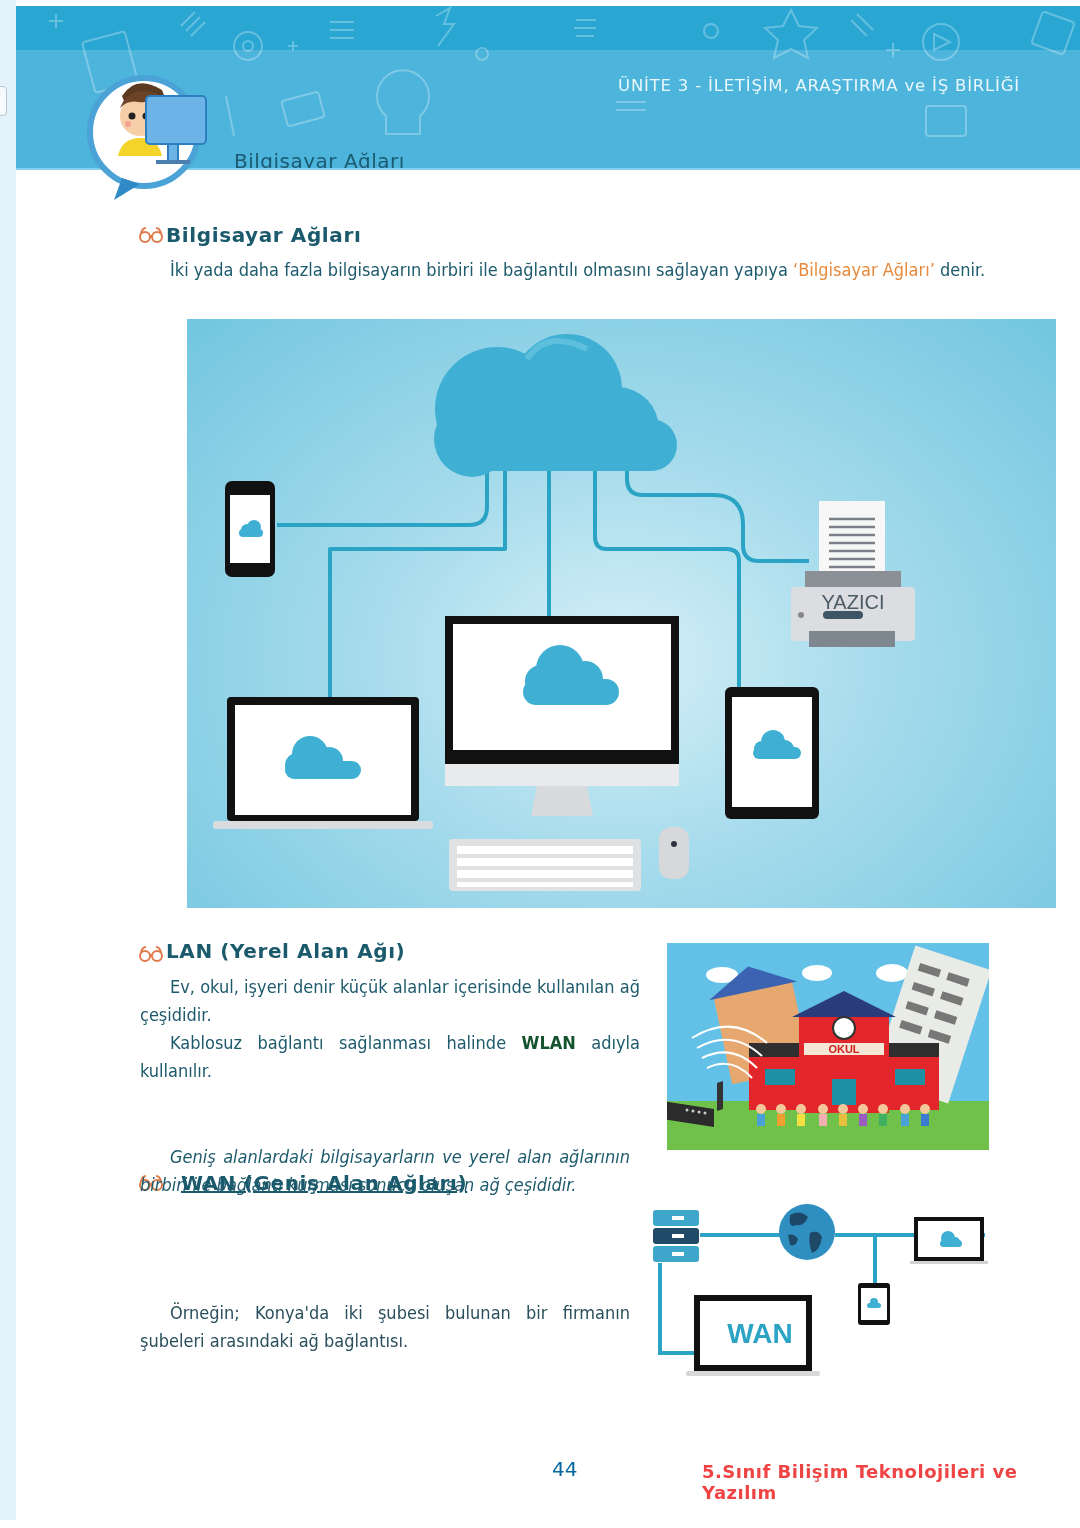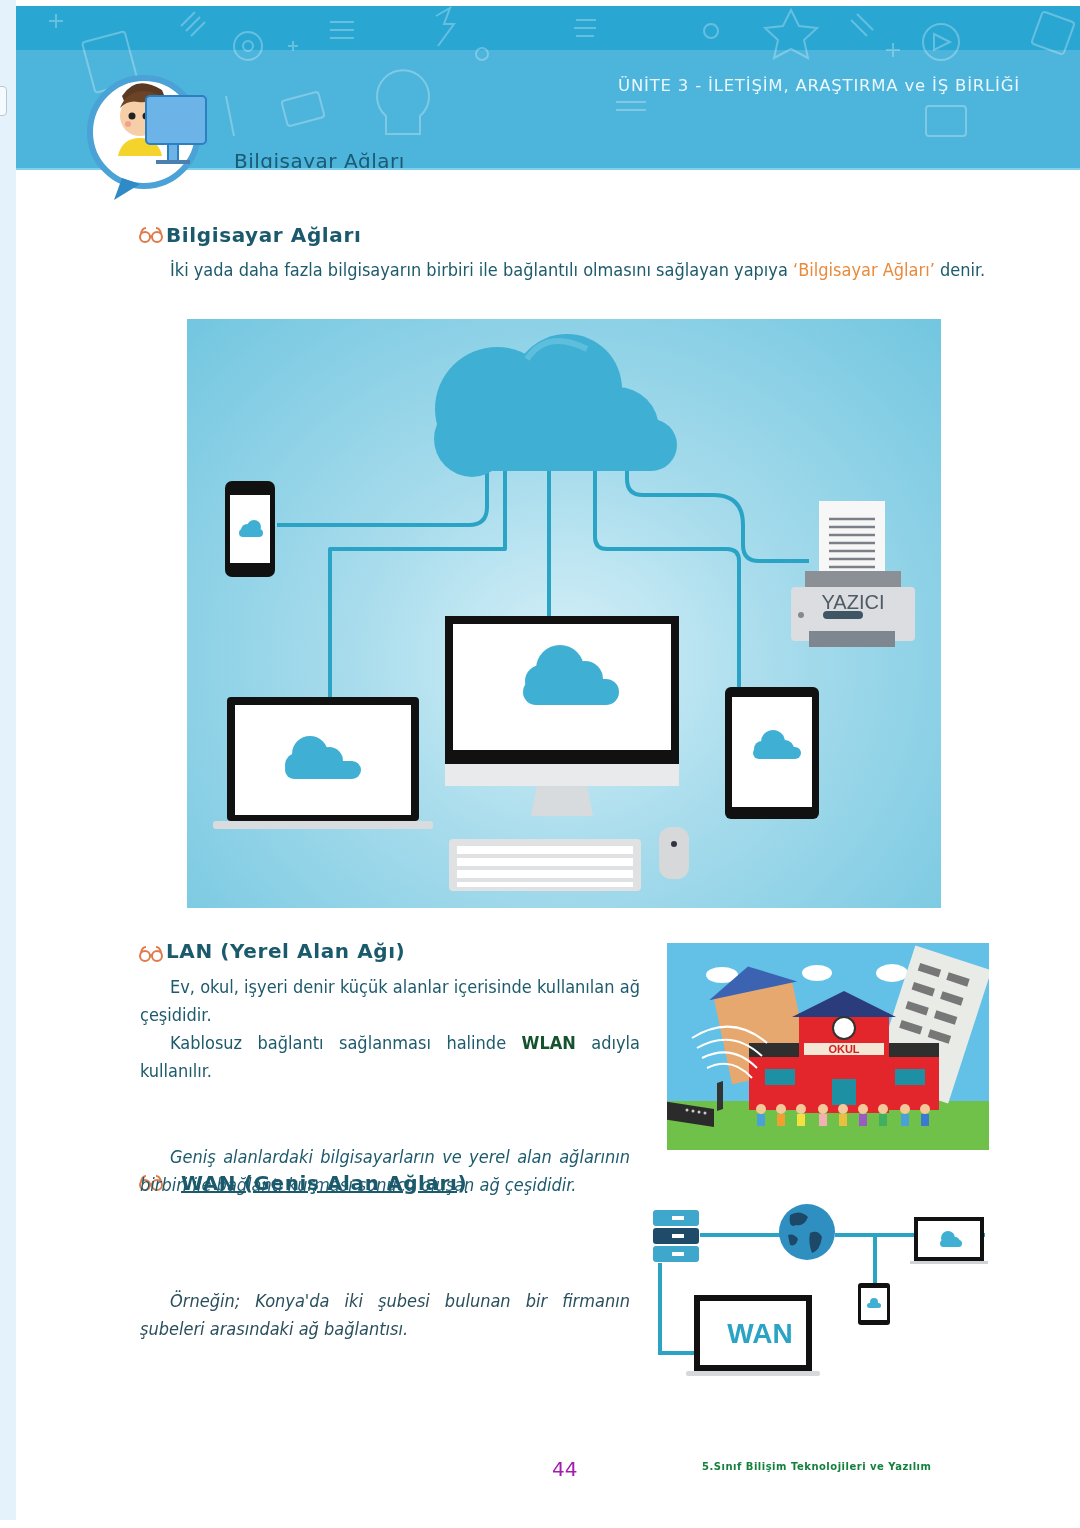--- a/index.html
+++ b/index.html
@@ -20,29 +20,29 @@
   .mascot { position:absolute; left:82px; top:70px; width:130px; height:132px; }
 
   
   .section-title { position:absolute; font-family:"DejaVu Sans", sans-serif; font-weight:bold; font-size:20px; letter-spacing:0.6px; color:#1b5a6c; display:flex; align-items:center; gap:2px; }
   .glasses { display:inline-block; width:26px; height:18px; }
   .para { position:absolute; font-family:"DejaVu Sans Condensed","DejaVu Sans", sans-serif; font-size:18px; line-height:24px; color:#1d5a6c; }
   .para .orange { color:#e88a3c; }
   .para .wlan { color:#14532d; font-weight:bold; }
   .justify { text-align:justify; text-align-last:left; }
   .indent { text-indent:30px; }
-  .italic { font-style:italic; color:#2a4f5c; }
+  .italic { color:#2a4f5c;margin-top:12px; }
 
   
-  .fig-main { position:absolute; left:187px; top:319px; width:754px; height:589px; background:radial-gradient(ellipse at 50% 58%, #d6f0f8 0%, #a8dcec 40%, #72c6e0 100%); overflow:hidden; }
+  .fig-main { position:absolute; left:187px; top:319px; width:869px; height:589px; background:radial-gradient(ellipse at 50% 58%, #d6f0f8 0%, #a8dcec 40%, #72c6e0 100%); overflow:hidden; }
   .fig-lan { position:absolute; left:667px; top:943px; width:322px; height:207px; overflow:hidden; background:#14b8a6; }
   .fig-wan { position:absolute; left:650px; top:1195px; width:345px; height:185px; }
 
-  .page-number { position:absolute; left:552px; top:1457px; font-family:"DejaVu Sans", sans-serif; font-size:20px; color:#a21caf; }
-  .footer-title { position:absolute; left:702px; top:1461px; font-family:"DejaVu Sans", sans-serif; font-weight:bold; font-size:10px; letter-spacing:0.5px; color:#15803d; }
+  .page-number { position:absolute; left:552px; top:1457px; font-family:"DejaVu Sans", sans-serif; font-size:20px; color:#0369a1; }
+  .footer-title { position:absolute; left:702px; top:1461px; font-family:"DejaVu Sans", sans-serif; font-weight:bold; font-size:18px; letter-spacing:0.5px; color:#ef4444; }
 </style>
 </head>
 <body>
 
 <div class="left-strip"></div>
 <div class="left-tab"></div>
 
 <div class="header">
   <div class="header-top"></div>
   <svg class="deco" width="1064" height="164" viewBox="0 0 1064 164" fill="none" stroke="#ffffff" stroke-width="2">

